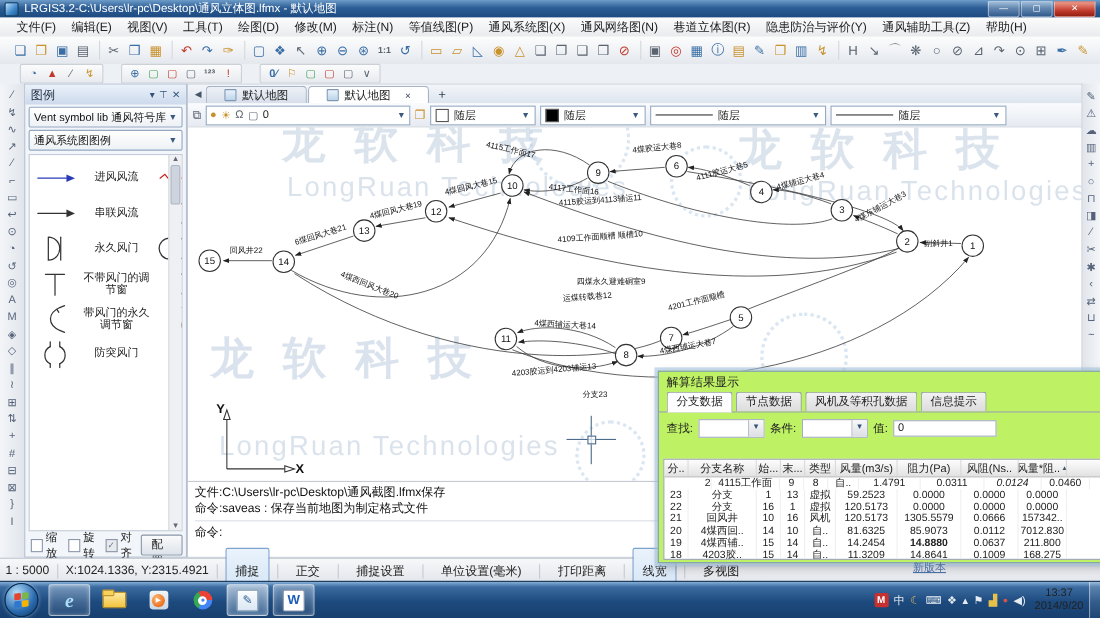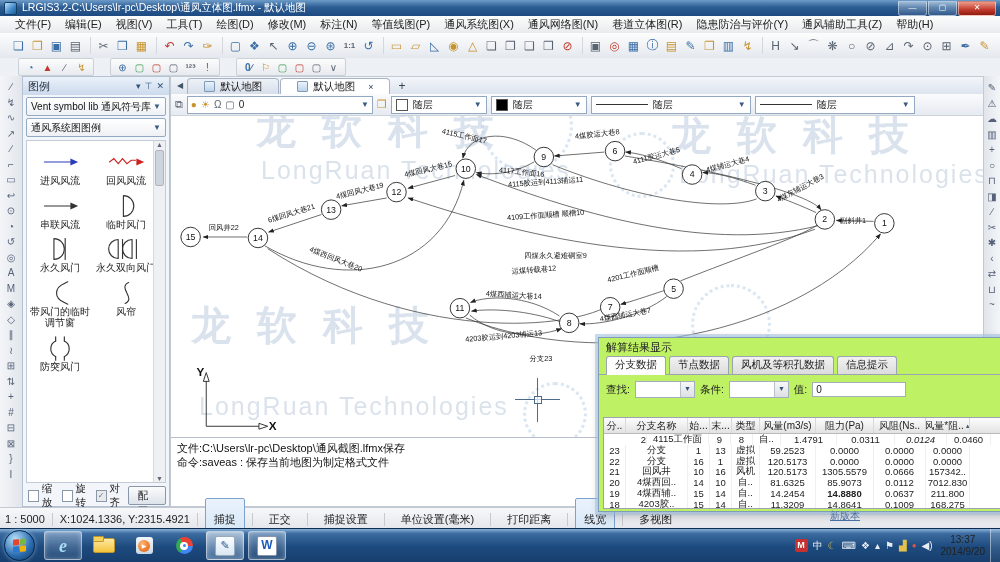--- a/index.html
+++ b/index.html
@@ -49,21 +49,21 @@
     border:1px solid #b4c1d2;display:flex;flex-direction:column;box-sizing:border-box}
   .leg-head{height:18px;background:linear-gradient(#eaf1fa,#ccdaec);display:flex;
     align-items:center;padding:0 5px;font-size:11px;color:#1d2b3e;flex:none}
   .leg-head .sp{margin-left:auto;display:flex;gap:4px;font-size:9px;color:#33527a}
   .combo{height:17px;margin:2px 3px 0;background:linear-gradient(#ffffff,#eef1f5);
     border:1px solid #93a9c2;border-radius:2px;display:flex;align-items:center;
     font-size:10px;padding:0 4px;color:#111;flex:none}
   .combo .arr{margin-left:auto;font-size:8px;color:#3a5a82}
   .leg-body{flex:1;background:#fff;margin:3px 3px 2px;border:1px solid #c3cbd6;position:relative;overflow:hidden}
   .leg-grid{display:grid;grid-template-columns:1fr 1fr;padding:8px 12px 0 0}
-  .leg-item{display:flex;flex-direction:column;align-items:center;margin-bottom:6px}
+  .leg-item{display:flex;flex-direction:row;align-items:center;margin-bottom:6px}
   .leg-item svg{width:46px;height:26px}
   .leg-item svg path,.leg-item svg line{fill:none;stroke:#333;stroke-width:1.3;stroke-linecap:round}
   .leg-label{font-size:10px;color:#222;text-align:center;line-height:1.15;width:66px}
   .leg-sb{position:absolute;right:0;top:0;bottom:0;width:11px;background:#eef0f3;
     border-left:1px solid #d6dade;font-size:7px;color:#667;display:flex;flex-direction:column;align-items:center}
   .leg-sb .thumb{width:7px;height:34px;background:#cdd4dd;border:1px solid #aeb6c1;border-radius:2px;margin:2px 0}
   .leg-sb .se{margin-top:auto}
   .leg-foot{height:21px;display:flex;align-items:center;font-size:10.5px;padding:0 3px;flex:none}
   .chk{width:10px;height:10px;border:1px solid #8a97a8;background:#fff;margin:0 3px 0 2px;
     font-size:8px;line-height:9px;text-align:center;color:#6a7686}
@@ -412,24 +412,37 @@
             <svg viewBox="0 0 48 30">
               <path d="M15 4 A10 10 0 0 0 15 26 L15 4"></path>
               <path d="M20 4 V26"></path>
               <path d="M31 4 A10 10 0 0 0 31 26 L31 4"></path>
               <path d="M36 4 V26"></path>
             </svg>
             <div class="leg-label">永久双向风门</div>
           </div>
           <div class="leg-item">
             <svg viewBox="0 0 48 30">
+              <path d="M14 5 H34 M24 5 V27"></path>
+            </svg>
+            <div class="leg-label">不带风门的调节窗</div>
+          </div>
+          <div class="leg-item">
+            <svg viewBox="0 0 48 30">
               <path d="M29 4 C17 9 17 21 29 26"></path>
               <path d="M29 4 l4 -2 M29 26 l4 2"></path>
             </svg>
             <div class="leg-label">带风门的临时调节窗</div>
+          </div>
+          <div class="leg-item">
+            <svg viewBox="0 0 48 30">
+              <path d="M29 3 C16 9 16 21 29 27"></path>
+              <path d="M29 3 l5 -2 M29 27 l5 2 M26 5 l2 3"></path>
+            </svg>
+            <div class="leg-label">带风门的永久调节窗</div>
           </div>
           <div class="leg-item">
             <svg viewBox="0 0 48 30">
               <path d="M27 3 C14 9 36 21 23 27"></path>
             </svg>
             <div class="leg-label">风帘</div>
           </div>
           <div class="leg-item">
             <svg viewBox="0 0 48 30">
               <path d="M19 7 A10 10 0 0 0 19 25"></path>
@@ -602,20 +615,21 @@
             <text x="16" y="266" class="axl">Y</text>
           </g>
         </svg>
       <div class="ch-v"></div>
       <div class="ch-h"></div>
       <div class="ch-c"></div>
     </div>
     <div class="cmd">
       <div class="ln">文件:C:\Users\lr-pc\Desktop\通风截图.lfmx保存</div>
       <div class="ln">命令:saveas : 保存当前地图为制定格式文件</div>
+      <div class="ln div">命令:</div>
     </div>
   </div>
 
   <div class="dlg">
     <div class="dlg-title">
       <span>解算结果显示</span>
       <span class="dlg-x">✕</span>
     </div>
     <div class="dlg-tabs" id="dlgtabs">
         <span class="dtab active">分支数据</span>

